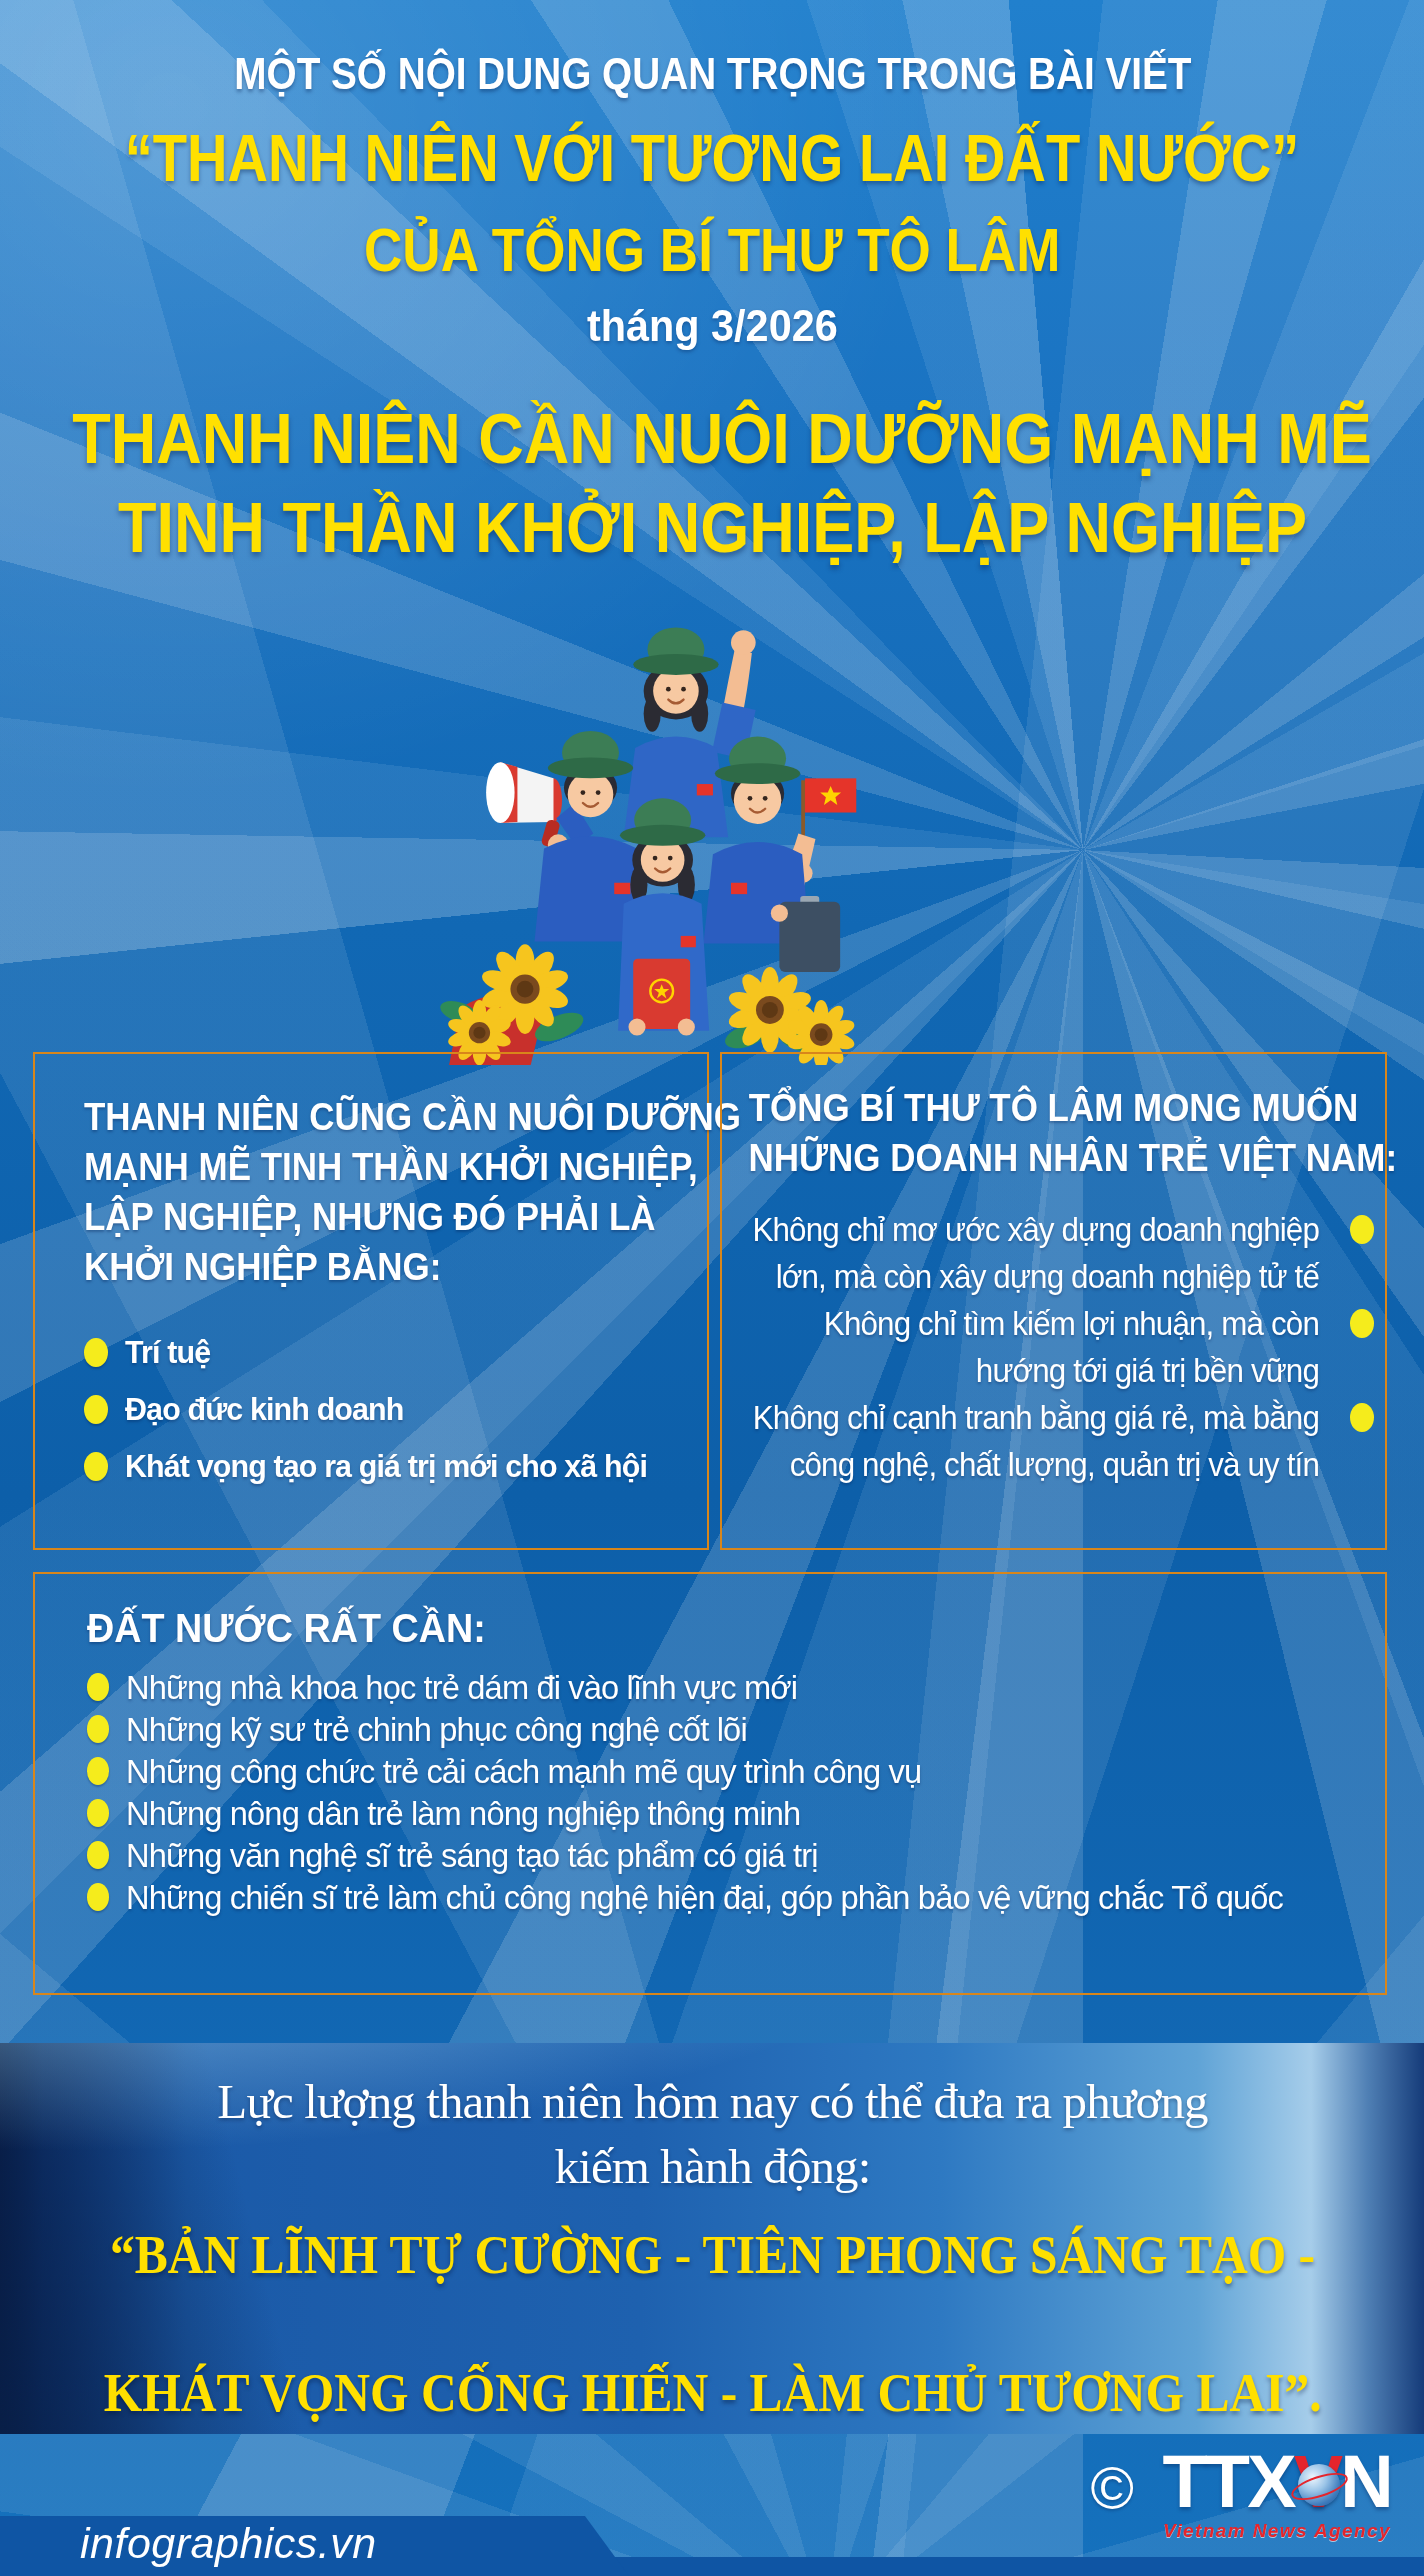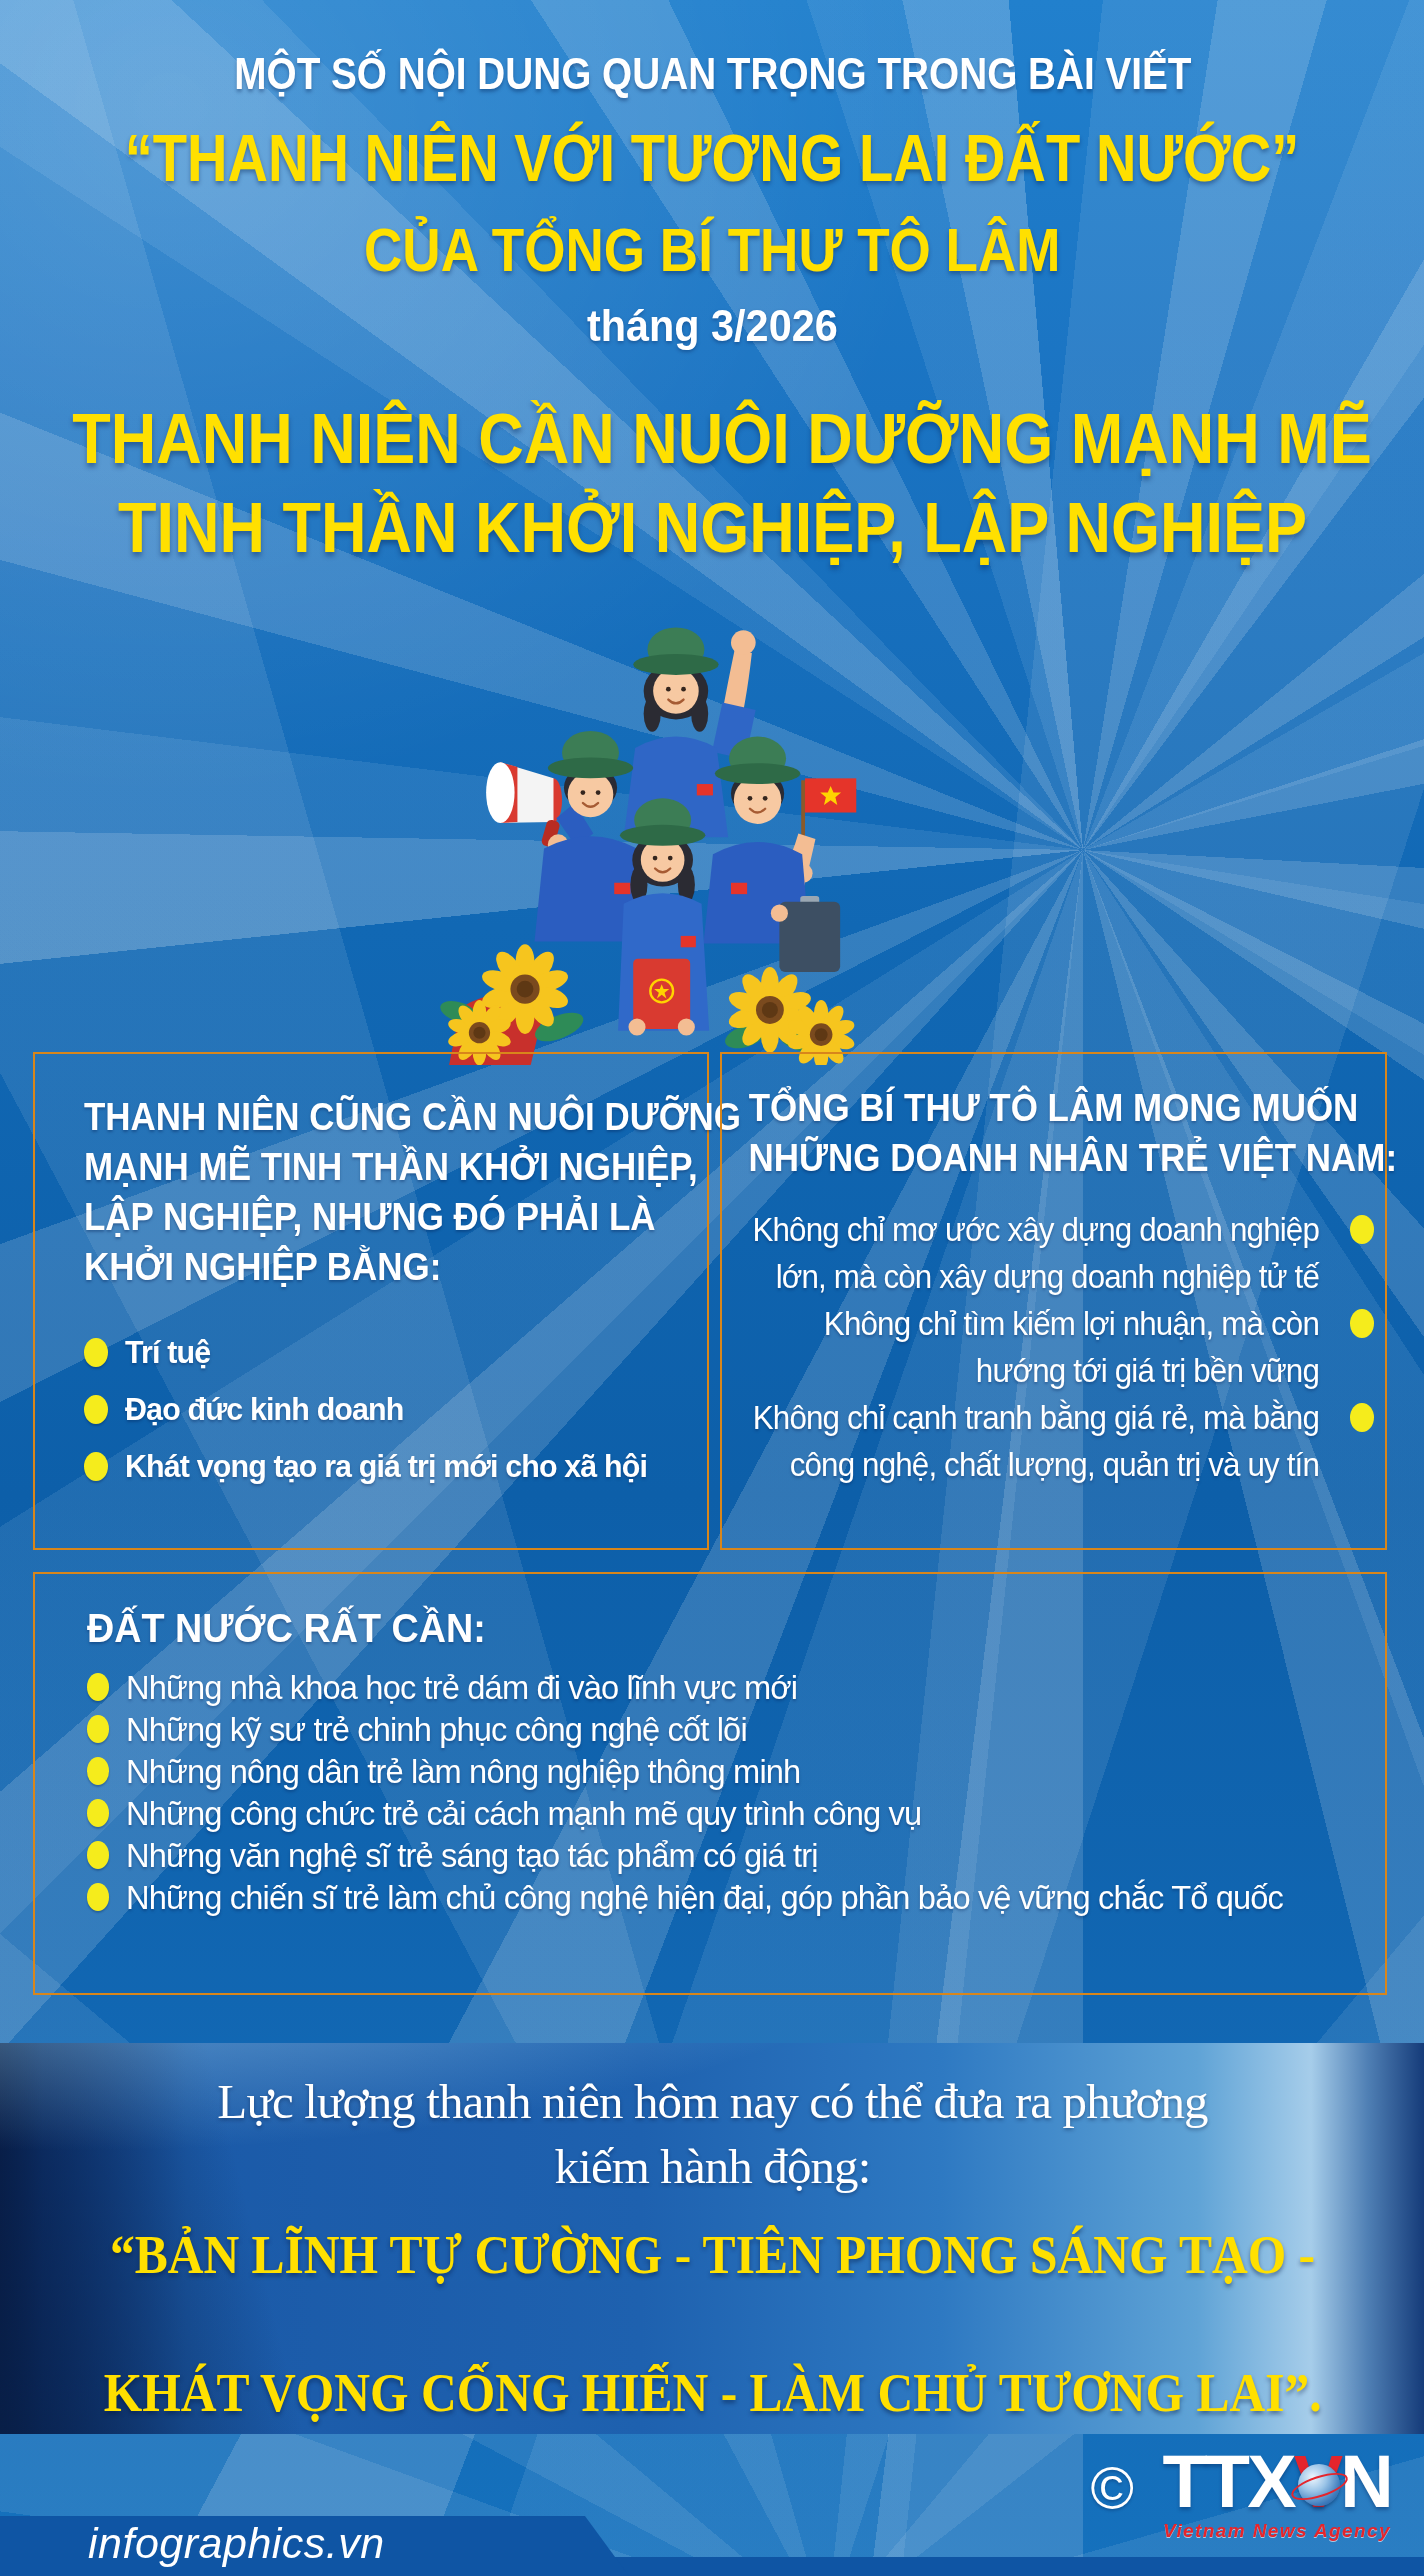--- a/index.html
+++ b/index.html
@@ -67,21 +67,21 @@
       linear-gradient(76deg, rgba(8,30,70,.9) 0%, rgba(8,30,70,0) 20%);
   }
   .qb-intro{position:absolute; left:0; width:100%; text-align:center; color:#fff; font-size:49px; letter-spacing:-0.9px; text-shadow:0 1.9px 3.8px rgba(0,20,60,.4);}
   .qi1{top:30px;} .qi2{top:95px;}
   .qb-slogan{position:absolute; left:0; width:100%; text-align:center; color:#ffe000; font-size:55px; font-weight:700; text-shadow:0 2.8px 4.7px rgba(0,20,60,.45);}
   .qs1{top:180px;} .qs2{top:272px;margin-top:46px;}
 
   .footer-strip{position:absolute; left:0; bottom:0; width:100%; height:19px; background:#0f55a4;}
   .footer-tab{position:absolute; left:0; bottom:0; width:629px; height:60px; background:#0f55a4;
     clip-path:polygon(0 0, 93% 0, 100% 100%, 0 100%);}
-  .site-label{position:absolute; left:88px; bottom:8.5px; color:#ffffff; font-size:43px; font-style:italic; letter-spacing:0.5px;}
+  .site-label{position:absolute; left:80px; bottom:8.5px; color:#ffffff; font-size:43px; font-style:italic; letter-spacing:0.5px;}
   .footer-logo{position:absolute; right:34px; bottom:42px; display:flex; align-items:center; gap:28.5px;}
   .copyright{color:#fff; font-size:59px; line-height:1; text-shadow:0 1.9px 2.8px rgba(0,30,80,.3);}
   .ttxvn{position:relative; font-weight:700; font-size:74px; line-height:1; letter-spacing:-2.8px; color:#fff;
     text-shadow:0 2.8px 3.8px rgba(0,30,80,.35); padding-bottom:15px;}
   .ttxvn .t-red{color:#e5252c;}
   .globe{position:absolute; left:136px; top:19px; width:42px; height:42px; border-radius:50%;
     background:radial-gradient(circle at 35% 32%, #eef6fd 0%, #9cc5e8 35%, #3e7cbd 70%, #1c5090 100%);
     box-shadow:0 1.9px 3.8px rgba(0,20,60,.4);}
   .orbit{position:absolute; left:-8.5px; top:12.3px; width:55px; height:17px; border:2.8px solid #e5252c; border-radius:50%;
     transform:rotate(-18deg);}
@@ -270,25 +270,25 @@
       <div class="nb-item">
           <span class="dot"></span>
           <span class="txt">Những nhà khoa học trẻ dám đi vào lĩnh vực mới</span>
         </div>
       <div class="nb-item">
           <span class="dot"></span>
           <span class="txt">Những kỹ sư trẻ chinh phục công nghệ cốt lõi</span>
         </div>
       <div class="nb-item">
           <span class="dot"></span>
+          <span class="txt">Những công chức trẻ cải cách mạnh mẽ quy trình công vụ</span>
+        </div>
+      <div class="nb-item">
+          <span class="dot"></span>
           <span class="txt">Những nông dân trẻ làm nông nghiệp thông minh</span>
-        </div>
-      <div class="nb-item">
-          <span class="dot"></span>
-          <span class="txt">Những công chức trẻ cải cách mạnh mẽ quy trình công vụ</span>
         </div>
       <div class="nb-item">
           <span class="dot"></span>
           <span class="txt">Những văn nghệ sĩ trẻ sáng tạo tác phẩm có giá trị</span>
         </div>
       <div class="nb-item">
           <span class="dot"></span>
           <span class="txt">Những chiến sĩ trẻ làm chủ công nghệ hiện đại, góp phần bảo vệ vững chắc Tổ quốc</span>
         </div>
     </div>

